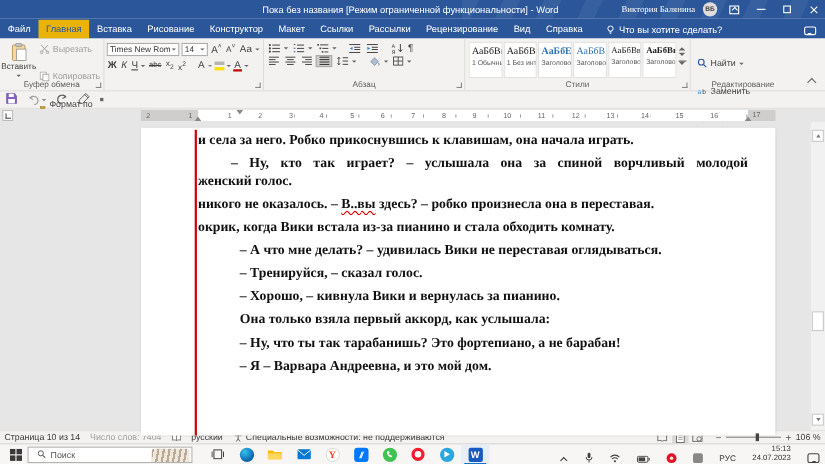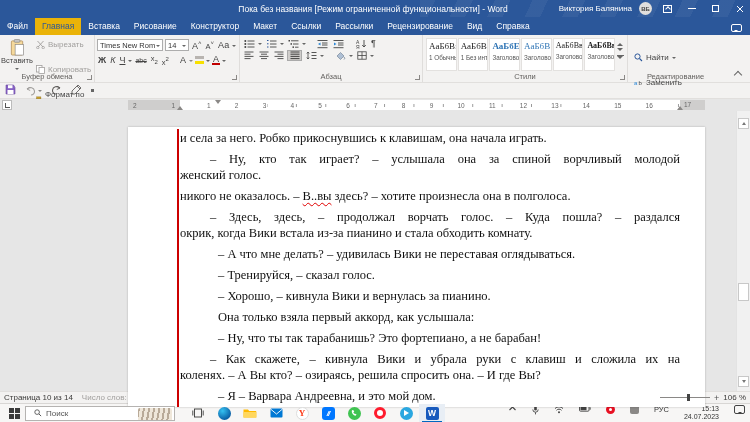--- a/index.html
+++ b/index.html
@@ -5,21 +5,21 @@
   * { margin:0; padding:0; box-sizing:border-box; }
   html,body { width:750px; height:422px; overflow:hidden; }
   body { font-family:"Liberation Sans", sans-serif; font-size:9px; color:#333; background:#e6e6e6; }
 
   
   #titlebar { position:relative; height:17px; background:#2b579a; color:#fff; display:flex; align-items:center; }
   #titlebar::before { content:""; position:absolute; right:0; top:0; width:330px; height:100%;
       background:repeating-linear-gradient(115deg, rgba(255,255,255,.05) 0 14px, rgba(255,255,255,0) 14px 34px); pointer-events:none; }
   .tb-title { position:absolute; left:0; right:4px; text-align:center; font-size:8.5px; pointer-events:none; }
   .tb-right { position:absolute; right:2px; top:0; height:17px; display:flex; align-items:center; gap:7px; }
-  .tb-user { font-size:8px; }
+  .tb-user { font-size:8px;font-family:Liberation Serif, serif; }
   .avatar { width:13px; height:13px; border-radius:50%; background:#e1dfdd; color:#444; font-size:6px; font-weight:bold;
       display:flex; align-items:center; justify-content:center; }
   .winbtn { width:17px; height:15px; display:flex; align-items:center; justify-content:center; }
   .min-bar { width:8px; height:1px; background:#fff; }
   .restore-box { width:7px; height:7px; border:1px solid #fff; }
   .ribopt-box { width:9px; height:8px; border:1px solid #fff; position:relative; }
   .ribopt-box::after { content:""; position:absolute; left:2px; top:1px; width:3px; height:3px; border-left:1px solid #fff; border-top:1px solid #fff; transform:rotate(45deg); }
 
   
   #tabrow { height:18px; background:#2b579a; display:flex; align-items:flex-end; color:#fff; position:relative; }
@@ -95,21 +95,21 @@
   .rnums span, .rmnums span { font-size:6.5px; color:#666; background:#fff; padding:0 1px; line-height:9px; }
   .rmnums { position:absolute; left:4px; top:0; width:44px; display:flex; justify-content:space-between; align-items:center; height:10px; }
   .rmnums span { background:#cfcecd; }
   .rnum17 { position:absolute; left:556px; top:0; font-size:6.5px; color:#666; line-height:10px; }
   .ind-first { position:absolute; left:87px; top:0; width:0; height:0; border:3px solid transparent; border-top:4px solid #8a8886; }
   .ind-right { position:absolute; left:549px; bottom:0; width:0; height:0; border:3px solid transparent; border-bottom:4px solid #8a8886; }
   .ind-left { position:absolute; left:49px; bottom:0; width:0; height:0; border:3px solid transparent; border-bottom:4px solid #8a8886; }
 
   
   #docarea { position:relative; height:280px; background:#e6e6e6; }
-  .page { position:absolute; left:128px; top:16px; width:577px; height:280px; background:#fff; box-shadow:0 0 2px rgba(0,0,0,.25); }
+  .page { position:absolute; left:128px; top:5px; width:577px; height:280px; background:#fff; box-shadow:0 0 2px rgba(0,0,0,.25);font-weight:bold; }
   .redline { position:absolute; left:49px; top:2px; bottom:0; width:1.5px; background:#cc0000; }
   .doctext { position:absolute; left:52px; right:25px; top:3px; font-family:"Liberation Serif", serif; font-size:12.5px; color:#111; }
   .para { margin-bottom:5px; }
   .ln { line-height:16px; white-space:nowrap; }
   .ln.wrap { white-space:normal; }
   .fi { padding-left:38px; }
   .cont { text-align:justify; text-align-last:justify; white-space:normal;padding-left:30px; }
   .misspell { text-decoration:underline; text-decoration-style:wavy; text-decoration-color:#e00000; text-decoration-thickness:1px; text-underline-offset:2px; }
 
   
@@ -144,21 +144,21 @@
   .appbtn.active::after { content:""; position:absolute; left:3px; right:3px; bottom:0; height:2px; background:#0067c0; }
   .circ { border-radius:50%; display:flex; align-items:center; justify-content:center; }
   .edge-c { width:13px; height:13px; background:radial-gradient(circle at 35% 30%, #35c1f1, #0b62a8 70%); }
   .ya-c { width:13px; height:13px; background:#fff; border:0.5px solid #ddd; color:#fc3f1d; font-weight:bold; font-size:9px; font-family:"Liberation Serif",serif; }
   .vk-sq { width:13px; height:13px; border-radius:3px; background:#0077ff; color:#fff; font-size:8px; font-weight:bold; font-style:italic; display:flex; align-items:center; justify-content:center; letter-spacing:-1px; }
   .wa-c { width:13px; height:13px; background:#3fc351; }
   .op-c { width:12px; height:12px; border:3px solid #ff1b2d; border-radius:50%; background:#fff; }
   .tg-c { width:13px; height:13px; background:#2aa7e0; }
   .tg-tri { width:0; height:0; border:3px solid transparent; border-left:5px solid #fff; margin-left:3px; }
   .word-sq { width:13px; height:13px; border-radius:2px; background:#185abd; color:#fff; font-size:8.5px; font-weight:bold; display:flex; align-items:center; justify-content:center; }
-  .tray { margin-left:auto; display:flex; align-items:flex-start; gap:15px; padding-right:2px; }
+  .tray { margin-left:auto; display:flex; align-items:flex-end; gap:15px; padding-right:2px; }
   .tray-lang { font-size:7.5px; color:#333; }
   .clock { text-align:right; font-size:7px; line-height:8px; color:#333; }
   .red-tray { width:9px; height:9px; border-radius:50%; background:#e81123; display:flex; align-items:center; justify-content:center; }
   .red-tray::after { content:""; width:3px; height:3px; background:#fff; border-radius:50%; }
   .gray-tray { width:9px; height:9px; border-radius:2px; background:#8a8886; }
   .ac-bubble { width:11px; height:9px; border:1px solid #444; border-radius:2px; position:relative; }
   .ac-bubble::after { content:""; position:absolute; right:2px; bottom:-3px; border:2px solid transparent; border-top-color:#444; }
 </style>
 </head>
 <body>
@@ -190,20 +190,27 @@
   <span class="rtab sel">Главная</span>
   <span class="rtab">Вставка</span>
   <span class="rtab">Рисование</span>
   <span class="rtab">Конструктор</span>
   <span class="rtab">Макет</span>
   <span class="rtab">Ссылки</span>
   <span class="rtab">Рассылки</span>
   <span class="rtab">Рецензирование</span>
   <span class="rtab">Вид</span>
   <span class="rtab">Справка</span>
+  <span class="tellme">
+    <svg class="bulb" viewBox="0 0 8 8">
+        <circle cx="4" cy="3" r="2.4" fill="none" stroke="#fff" stroke-width="0.9"></circle>
+        <path d="M3 6 h2 M3.3 7.2 h1.4" stroke="#fff" stroke-width="0.9"></path>
+      </svg>
+    <span>Что вы хотите сделать?</span>
+  </span>
   <span class="fbbubble"></span>
 </div>
 
 <div id="ribbon">
 
   <div class="rgroup" id="g-clip">
     <div class="paste-big">
       <svg width="15" height="18" viewBox="0 0 15 18">
         <rect x="1" y="2" width="12" height="15" rx="1" fill="#f5d99c" stroke="#b08d57" stroke-width="0.8"></rect>
         <rect x="4" y="0.5" width="6" height="3" rx="1" fill="#c8c6c4" stroke="#8a8886" stroke-width="0.7"></rect>
@@ -503,44 +510,39 @@
     <div class="redline"></div>
     <div class="doctext">
       <div class="para">
         <div class="ln wrap">и села за него. Робко прикоснувшись к клавишам, она начала играть.</div>
       </div>
       <div class="para">
         <div class="ln fi cont">– Ну, кто так играет? – услышала она за спиной ворчливый молодой</div>
         <div class="ln wrap">женский голос.</div>
       </div>
       <div class="para">
-        <div class="ln wrap"><span>никого не оказалось. – </span><span class="misspell">В..вы</span><span> здесь? – хотите произнесла она в полголоса.</span></div>
-      </div>
-      <div class="para">
-        <div class="ln fi cont">– Здесь, здесь, – продолжал ворчать голос. – Куда пошла? – раздался</div>
+        <div class="ln wrap"><span>никого не оказалось. – </span><span class="misspell">В..вы</span><span> здесь? – робко произнесла она в переставая.</span></div>
+      </div>
+      <div class="para">
         <div class="ln wrap">окрик, когда Вики встала из-за пианино и стала обходить комнату.</div>
       </div>
       <div class="para">
         <div class="ln fi wrap">– А что мне делать? – удивилась Вики не переставая оглядываться.</div>
       </div>
       <div class="para">
         <div class="ln fi wrap">– Тренируйся, – сказал голос.</div>
       </div>
       <div class="para">
         <div class="ln fi wrap">– Хорошо, – кивнула Вики и вернулась за пианино.</div>
       </div>
       <div class="para">
         <div class="ln fi wrap">Она только взяла первый аккорд, как услышала:</div>
       </div>
       <div class="para">
         <div class="ln fi wrap">– Ну, что ты так тарабанишь? Это фортепиано, а не барабан!</div>
-      </div>
-      <div class="para">
-        <div class="ln fi cont">– Как скажете, – кивнула Вики и убрала руки с клавиш и сложила их на</div>
-        <div class="ln wrap">коленях. – А Вы кто? – озираясь, решила спросить она. – И где Вы?</div>
       </div>
       <div class="para">
         <div class="ln fi wrap">– Я – Варвара Андреевна, и это мой дом.</div>
       </div>
     </div>
   </div>
   <div class="vsb">
     <span class="sbtn sb-up">
         <span class="tri-s-up"></span>
       </span>

